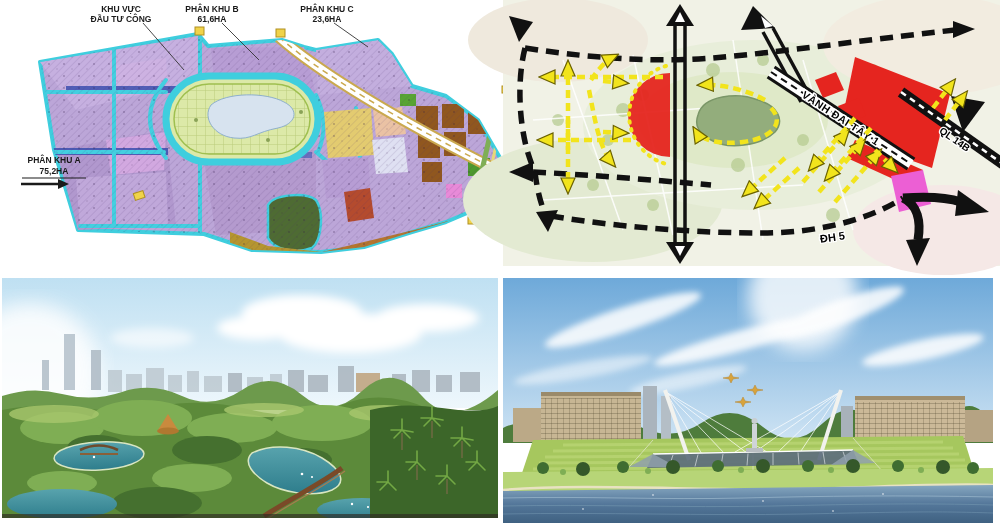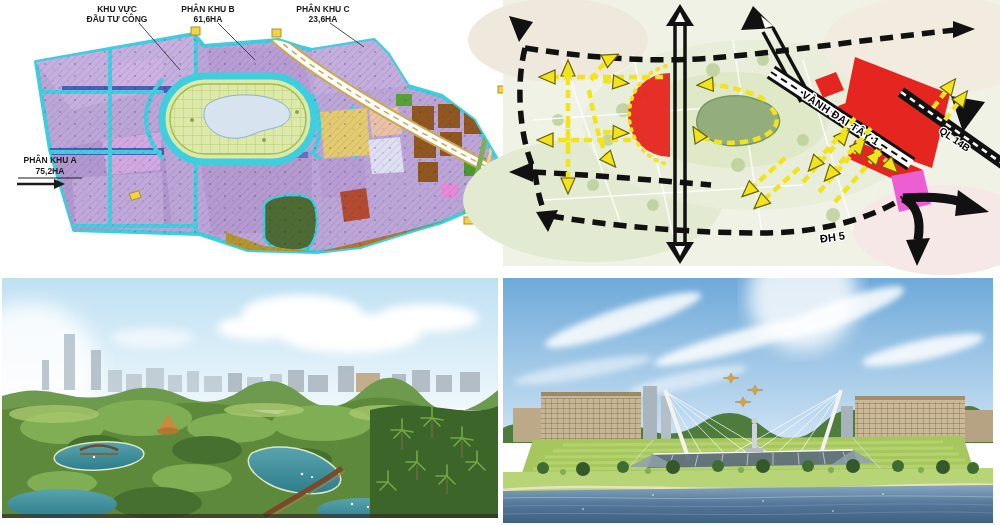--- a/index.html
+++ b/index.html
@@ -1,20 +1,20 @@
 <!DOCTYPE html>
 <html><head>
 <meta charset="utf-8">
 <style>
   html,body{margin:0;padding:0;background:#ffffff;}
   .stage{position:relative;width:1000px;height:525px;background:#ffffff;overflow:hidden;
          font-family:"Liberation Sans",sans-serif;}
   .panel{position:absolute;margin:0;padding:0;}
   .panel svg{display:block;}
-  #tl{left:12px;top:0;width:498px;height:266px;}
+  #tl{left:0;top:0;width:498px;height:266px;padding-left:16px;}
   #tr{left:503px;top:0;width:497px;height:266px;overflow:visible;}
   #bl{left:2px;top:278px;width:496px;height:240px;}
   #br{left:503px;top:278px;width:490px;height:245px;}
   text{font-family:"Liberation Sans",sans-serif;}
 </style>
 </head>
 <body>
 
 <div class="stage">
 

